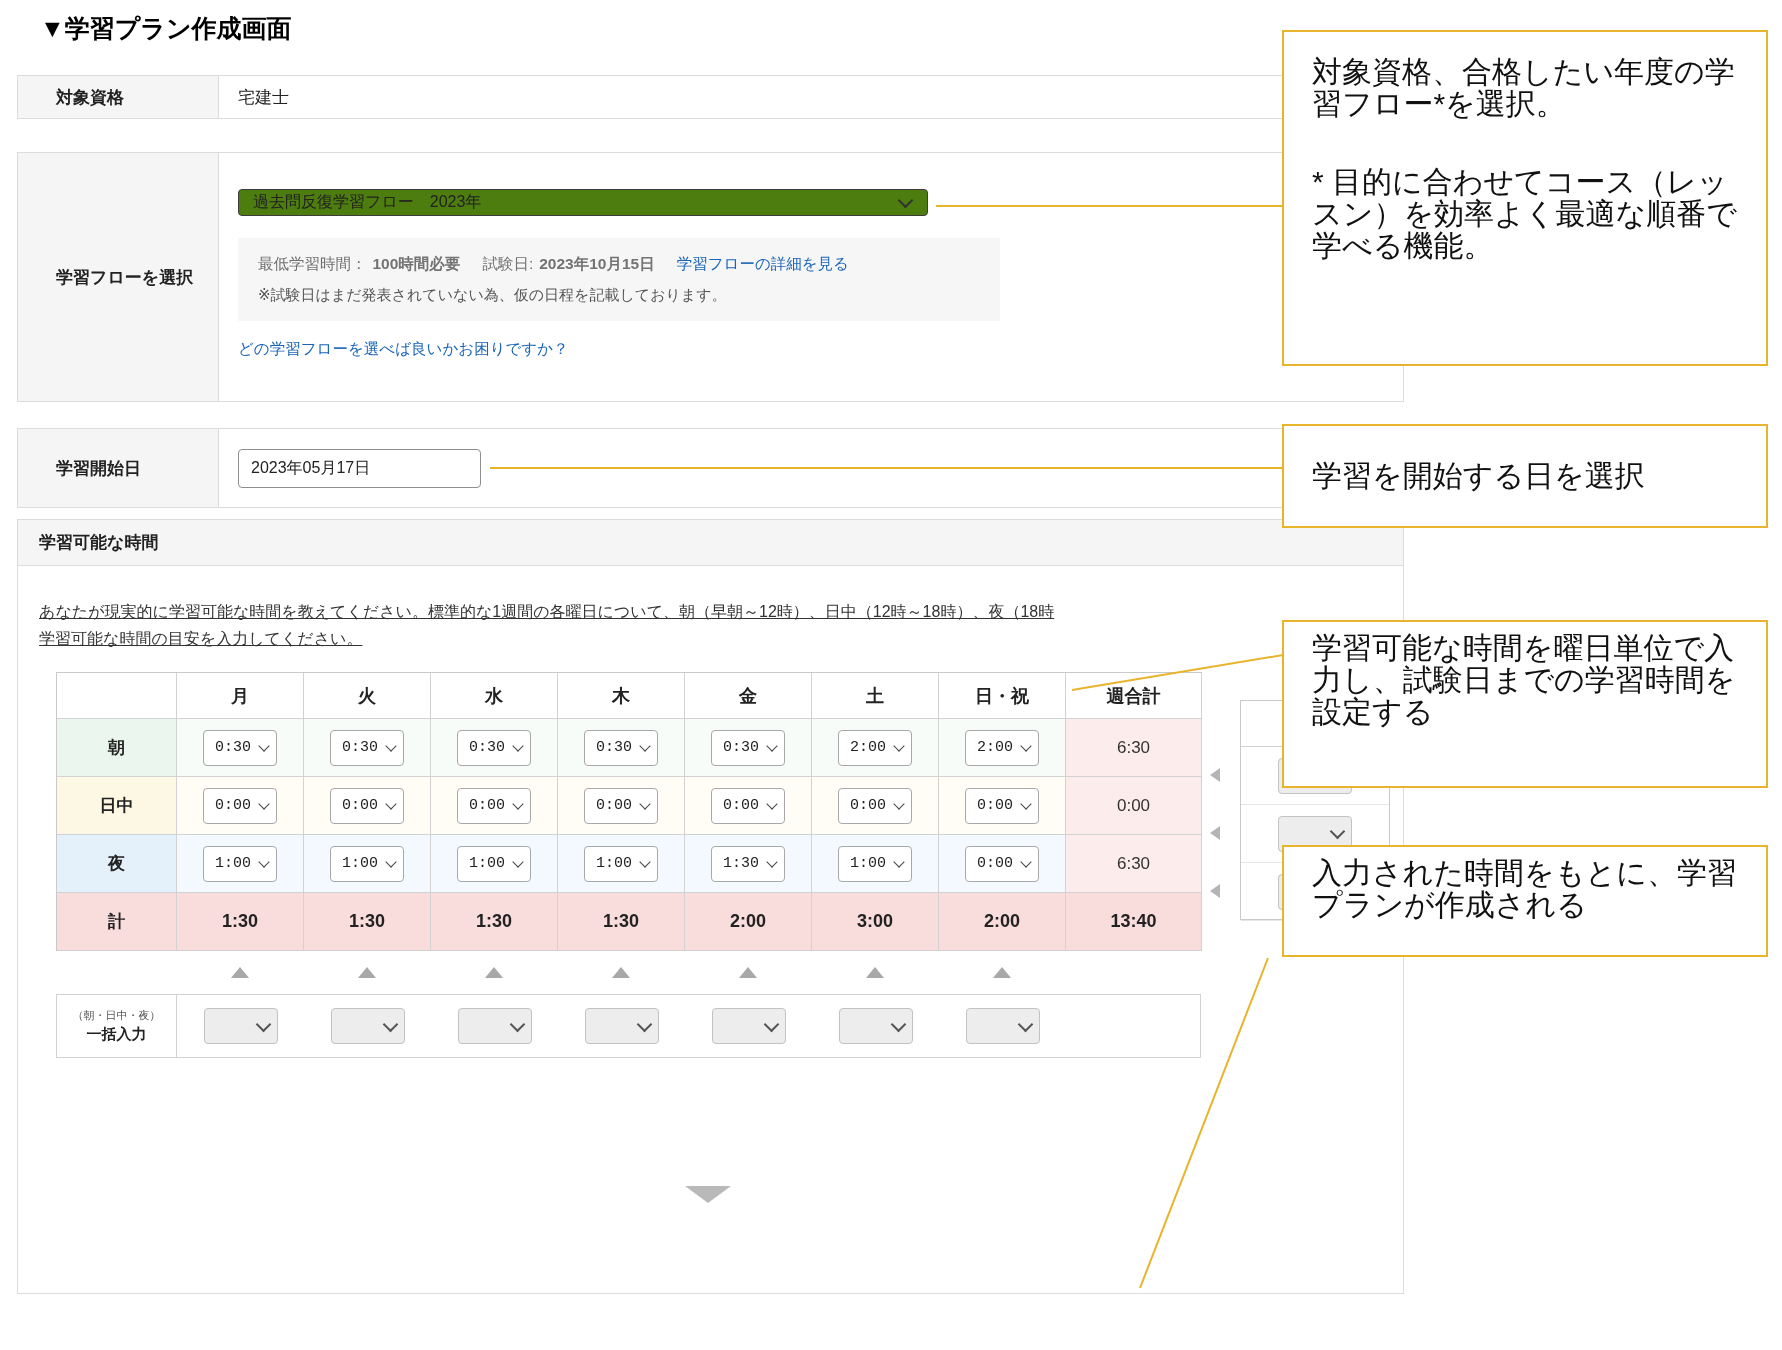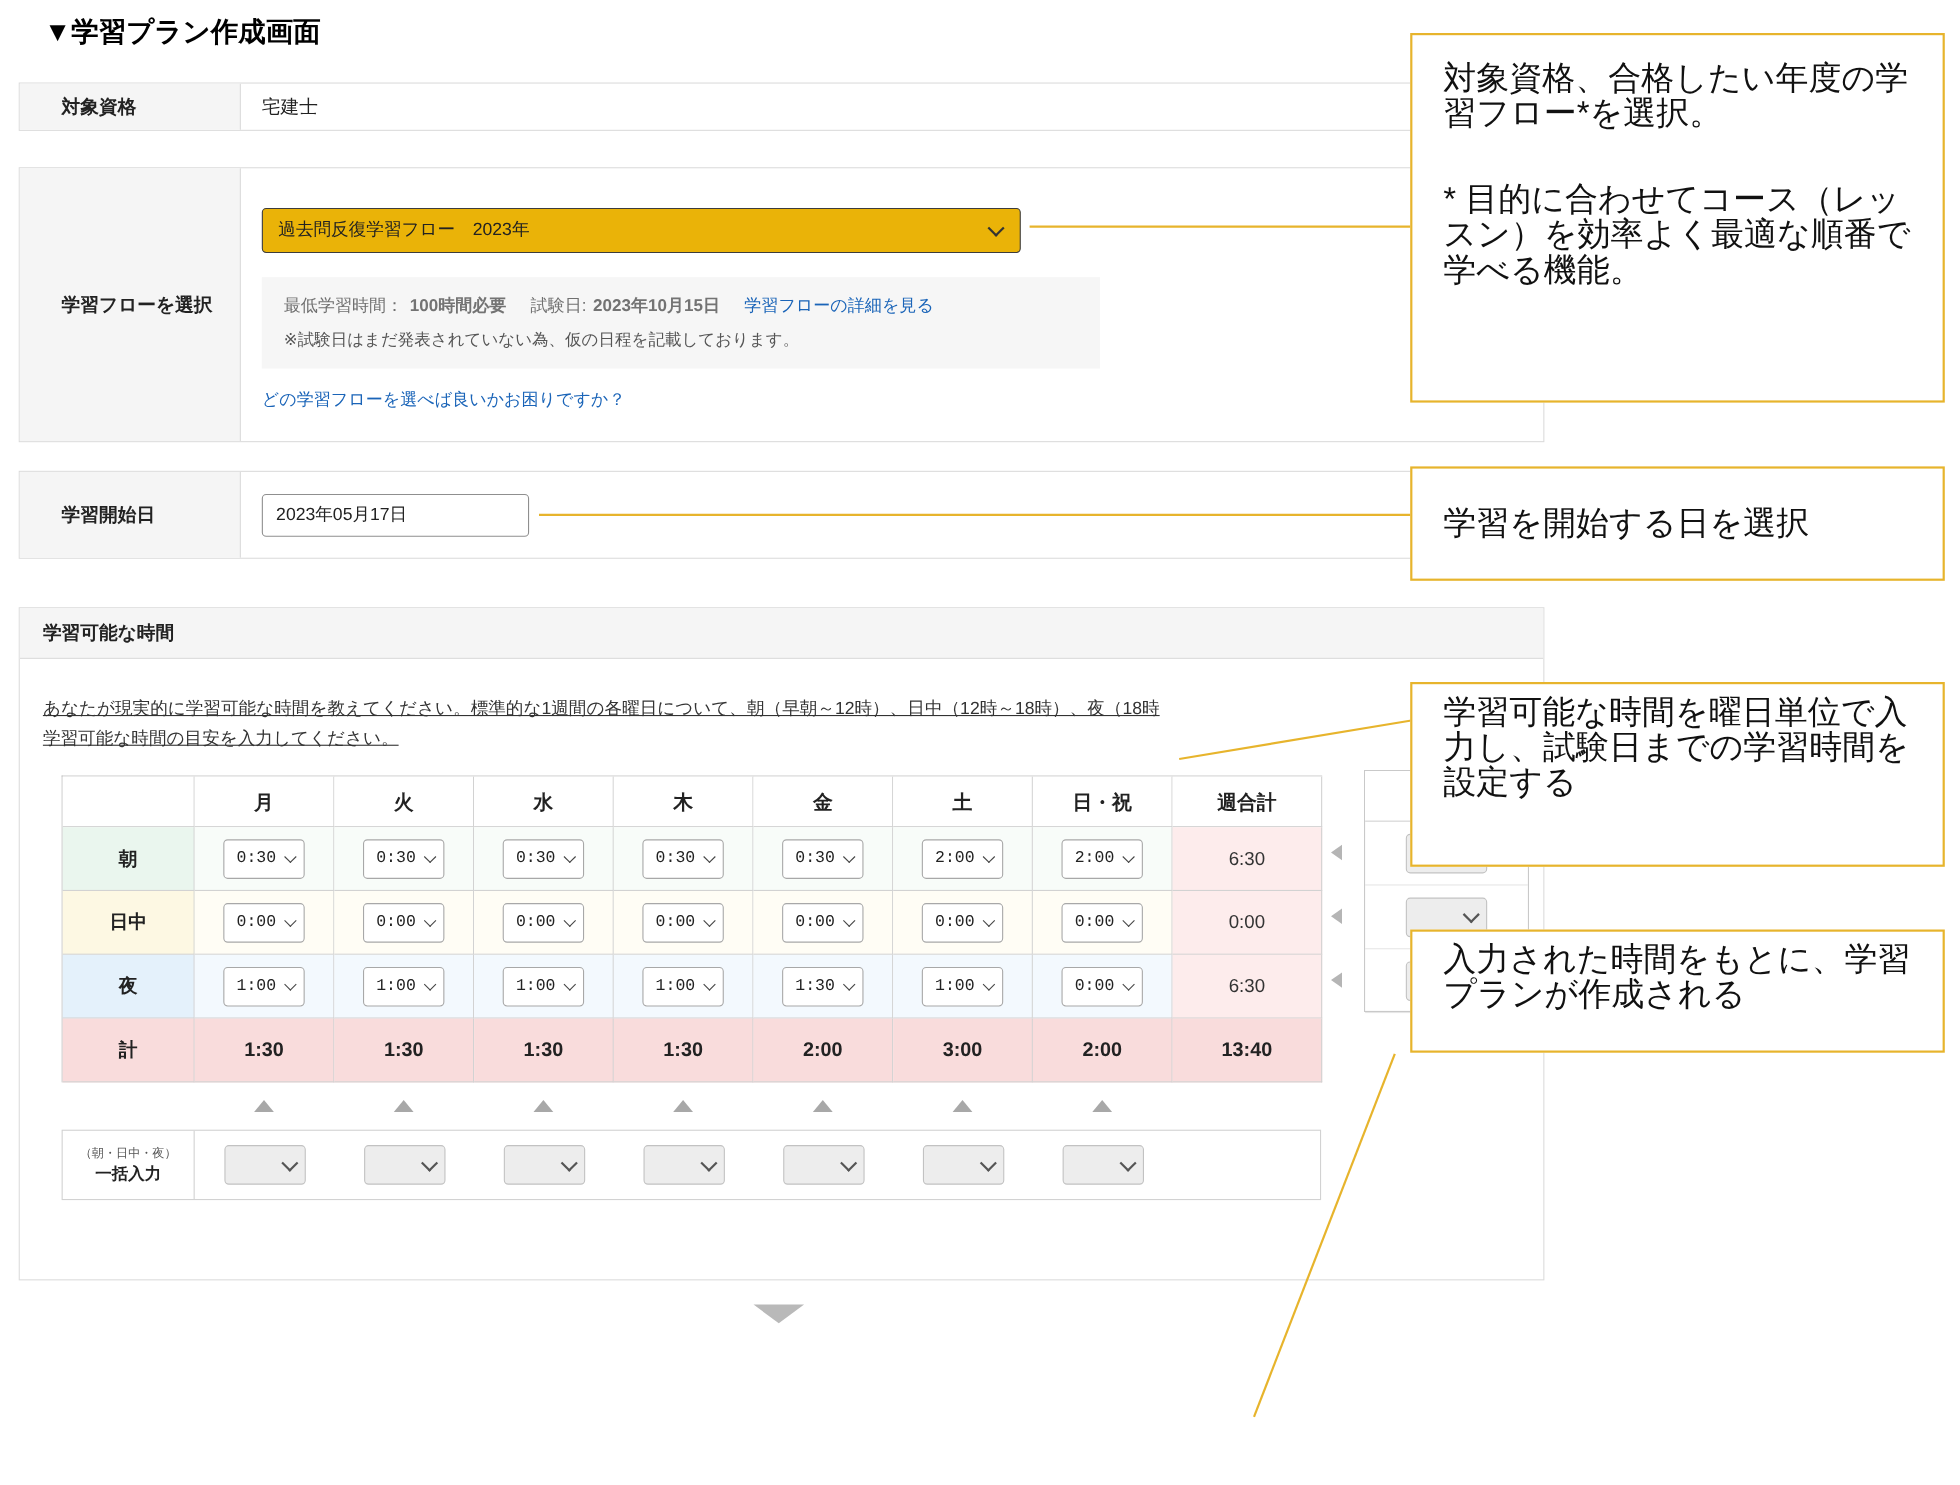--- a/index.html
+++ b/index.html
@@ -9,37 +9,37 @@
   .title{position:absolute;left:40px;top:12px;margin:0;font-size:25px;font-weight:bold;color:#000;}
 
   .box{position:absolute;left:17px;width:1387px;background:#fff;border:1px solid #dcdcdc;box-sizing:border-box;}
   .label-cell{width:201px;background:#f5f5f5;border-right:1px solid #dcdcdc;display:flex;align-items:center;
     padding-left:38px;font-weight:bold;font-size:17px;box-sizing:border-box;flex:none;}
   .s1{top:75px;height:44px;display:flex;}
   .value-cell{display:flex;align-items:center;padding-left:19px;font-size:17px;}
 
   .s2{top:152px;height:250px;display:flex;}
   .s2 .content{padding:36px 0 0 19px;}
-  .select-box{width:690px;height:41px;border:1.5px solid #3c3c3c;border-radius:4px;background:#eab308;cursor:pointer;
+  .select-box{width:690px;height:27px;border:1.5px solid #3c3c3c;border-radius:4px;background:#4d7c0f;cursor:pointer;
     display:flex;align-items:center;justify-content:space-between;padding:0 16px 0 14px;font-size:16px;box-sizing:border-box;}
   .chev{width:9px;height:9px;border-right:2px solid #333;border-bottom:2px solid #333;transform:rotate(45deg);margin-top:-4px;flex:none;}
   .info-box{margin-top:22px;width:762px;background:#f6f6f6;padding:16px 20px;box-sizing:border-box;font-size:15.5px;}
   .muted{color:#707070;}
   .bval{color:#737373;font-weight:bold;margin-left:6px;}
   .gap{margin-left:22px;}
   .link{color:#1a64b8;cursor:pointer;text-decoration:none;}
   .info-note{margin-top:11px;color:#555;font-size:15px;}
   .help-link{display:inline-block;margin-top:18px;font-size:15.5px;}
 
   .s3{top:428px;height:80px;display:flex;}
   .s3 .content{display:flex;align-items:center;padding-left:19px;}
   .date-input{width:243px;height:39px;border:1px solid #8f8f8f;border-radius:4px;background:#fff;cursor:text;
     display:flex;align-items:center;padding-left:12px;font-size:16px;box-sizing:border-box;}
 
-  .s4{top:552px;height:612px;}
+  .s4{top:519px;height:775px;}
   .sec-header{height:46px;background:#f5f5f5;border-bottom:1px solid #dcdcdc;display:flex;align-items:center;
     padding-left:21px;font-weight:bold;font-size:17px;box-sizing:border-box;}
   .desc{margin:32px 0 0 21px;font-size:16px;line-height:27px;color:#333;text-decoration:underline;}
 
   .time-table{position:absolute;left:38px;top:152px;display:grid;
     grid-template-columns:120px repeat(7,127px) 136px;
     border-top:1px solid #c9c9c9;border-left:1px solid #c9c9c9;background:#fff;}
   .cell{border-right:1px solid #d2d2d2;border-bottom:1px solid #d2d2d2;display:flex;align-items:center;justify-content:center;box-sizing:border-box;}
   .cell.h{height:46px;font-weight:bold;font-size:18px;background:#fff;}
   .cell.r{height:58px;}

